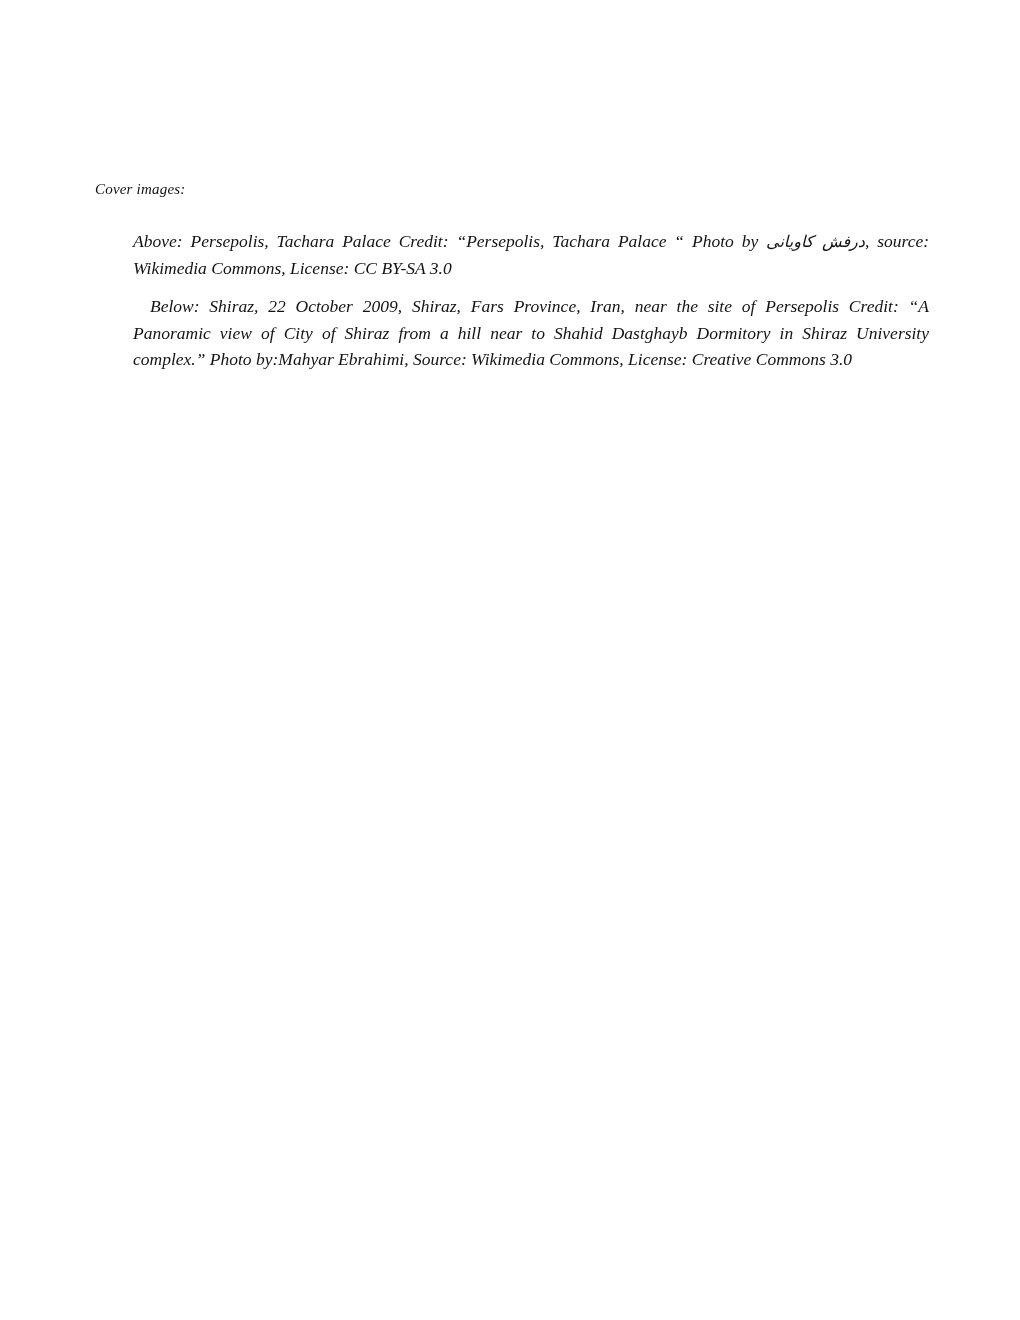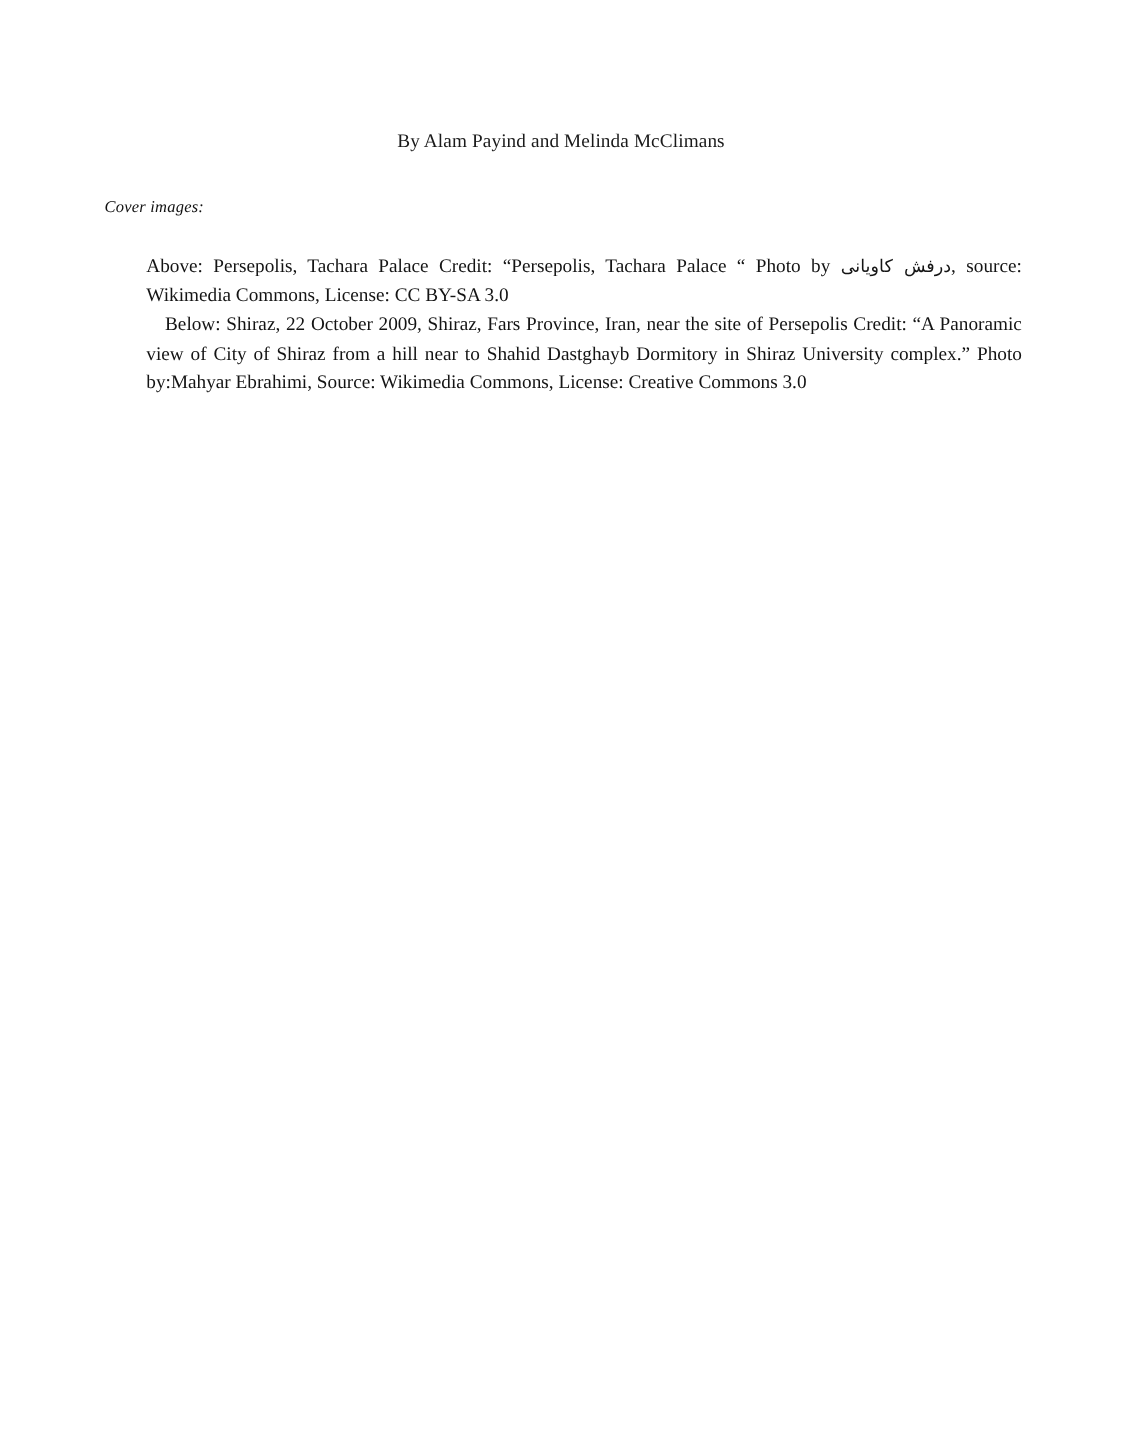--- a/index.html
+++ b/index.html
@@ -59,49 +59,50 @@
   }
 
   .para {
     margin: 0;
     font-size: 17.5px;
     line-height: 26.2px;
     text-align: justify;
     text-justify: inter-word;
     color: #141414;
     hyphens: none;
+    font-style: italic;
   }
 
   .para.above {
     text-indent: 0;
   }
 
   .para.below {
     text-indent: 17px;
     margin-top: 0;
   }
 
   
   .para:last-child {
     text-align: justify;
+    margin-top: 12px;
   }
 
   .rtl {
     direction: rtl;
     unicode-bidi: isolate;
     font-family: "DejaVu Sans", "Liberation Sans", sans-serif;
     font-size: 16px;
   }
 </style>
 </head>
 <body>
 
 <div class="page">
 
-  <div class="byline">By Alam Payind and Melinda McClimans</div>
 
   <div class="cover-heading">Cover images:</div>
 
   <div class="body-block">
 
     <p class="para above"><span>Above: Persepolis, Tachara Palace Credit: “Persepolis, Tachara Palace “ Photo by </span><span class="rtl">درفش کاویانی</span><span>, source: Wikimedia Commons, License: CC BY-SA 3.0</span></p>
 
     <p class="para below">Below: Shiraz, 22 October 2009, Shiraz, Fars Province, Iran, near the site of Persepolis Credit: “A Panoramic view of City of Shiraz from a hill near to Shahid Dastghayb Dormitory in Shiraz University complex.” Photo by:Mahyar Ebrahimi, Source: Wikimedia Commons, License: Creative Commons 3.0</p>
 
   </div>

